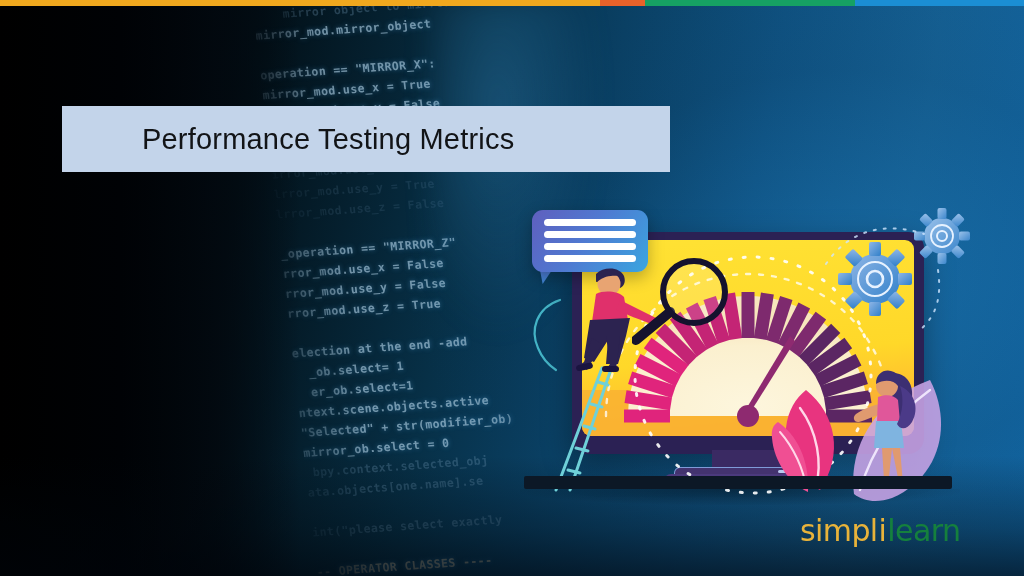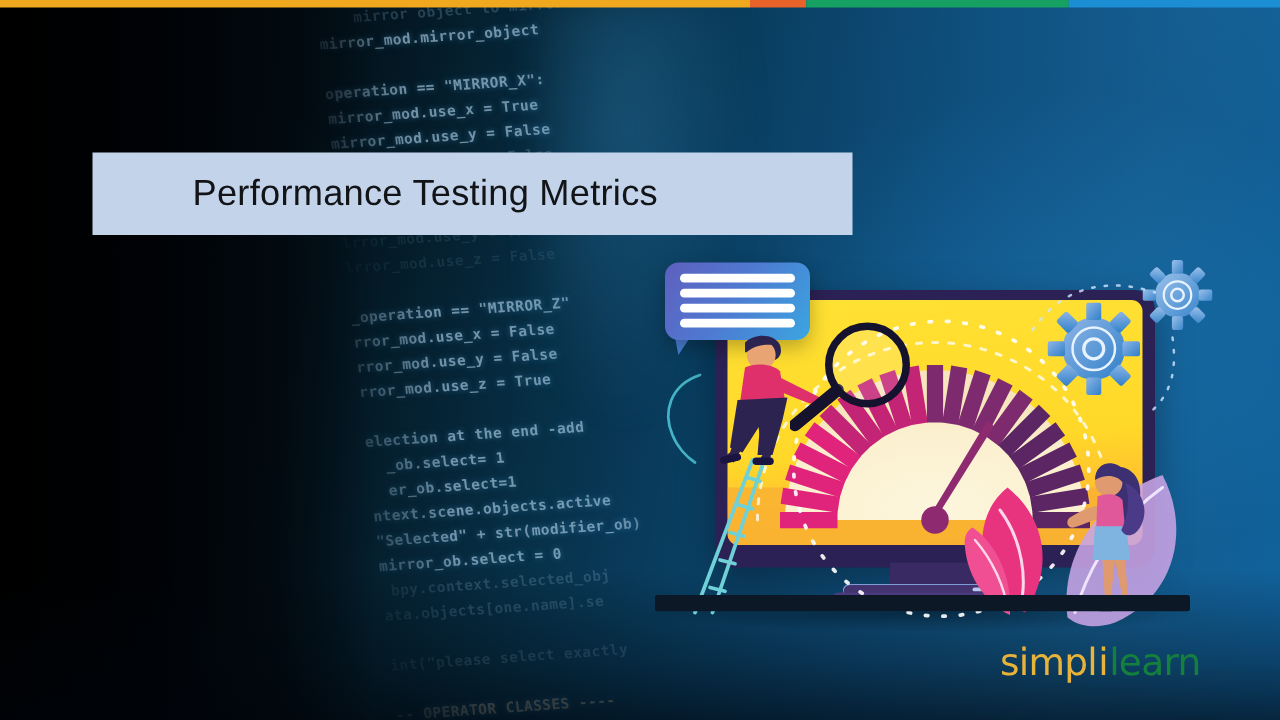--- a/index.html
+++ b/index.html
@@ -32,22 +32,22 @@
   .code-layer .warm{color:rgba(214,196,160,0.52);}
   .code-glow{position:absolute;left:430px;top:0;width:170px;height:340px;
     background:radial-gradient(ellipse at 40% 30%,rgba(60,150,210,0.30),rgba(0,0,0,0) 70%);
     filter:blur(14px);pointer-events:none;}
 
   
   .topbar{position:absolute;left:0;top:0;width:100%;height:6px;display:flex;z-index:40;}
   .topbar i{display:block;height:100%;}
 
   
-  .title-band{position:absolute;left:62px;top:122px;width:608px;height:66px;z-index:30;
-    background:#c3d4ea;display:flex;align-items:center;margin-left:12px;}
+  .title-band{position:absolute;left:62px;top:106px;width:608px;height:66px;z-index:30;
+    background:#c3d4ea;display:flex;align-items:center;}
   .title-band .txt{margin-left:80px;font-size:29px;color:#121417;letter-spacing:0.2px;
     font-family:"Liberation Sans",sans-serif;}
 
   
   .illo{position:absolute;left:516px;top:212px;width:470px;height:300px;z-index:20;}
 
   .ground{position:absolute;left:524px;top:476px;width:428px;height:13px;border-radius:2px;
     background:#0c1826;z-index:24;}
   .ground-shadow{position:absolute;left:520px;top:489px;width:440px;height:16px;z-index:19;
     background:radial-gradient(ellipse at 50% 0%,rgba(0,0,0,0.40),rgba(0,0,0,0) 75%);}

